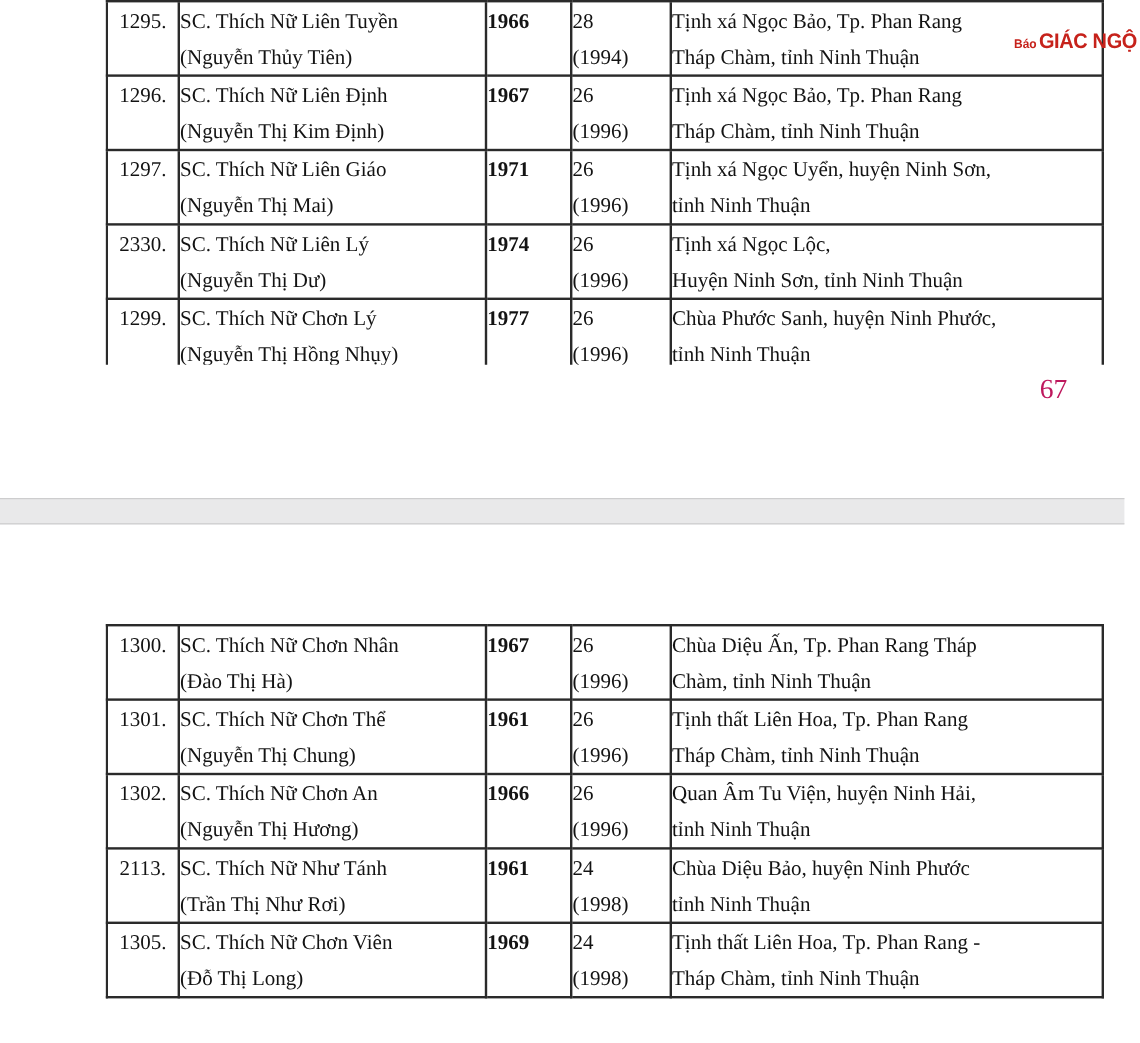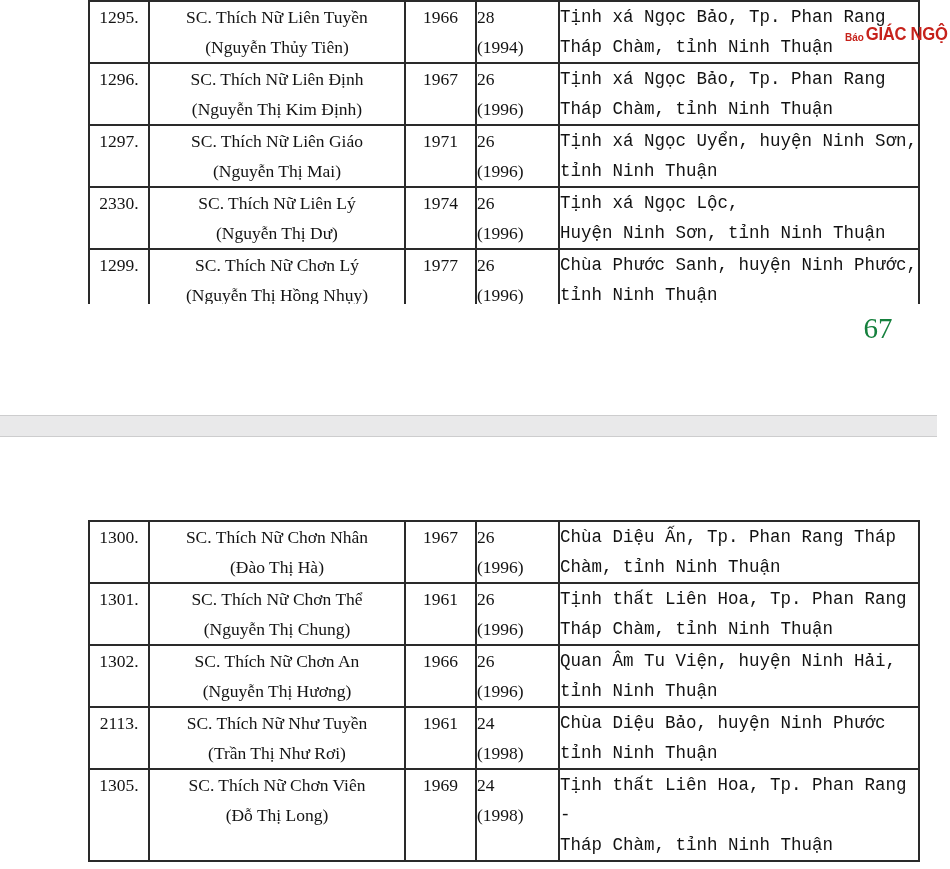--- a/index.html
+++ b/index.html
@@ -46,35 +46,35 @@
     padding: 0;
     overflow: hidden;
   }
   col.c1 { width: 60px; }
   col.c2 { width: 256px; }
   col.c3 { width: 71px; }
   col.c4 { width: 83px; }
   col.c5 { width: 360px; }
 
   td.c-no   { text-align: center; }
-  td.c-name { padding-left: 6px; white-space: pre-line; text-align: center; }
-  td.c-year { text-align: center; }
+  td.c-name { padding-left: 6px; white-space: pre-line; }
+  td.c-year { text-align: left; font-weight: bold; }
   td.c-age  { text-align: left; white-space: pre-line; }
-  td.c-addr { padding-left: 7px; padding-right: 4px; white-space: pre-line; font-family: Liberation Mono, monospace; }
+  td.c-addr { padding-left: 7px; padding-right: 4px; white-space: pre-line; }
 
   tr.cut-row td { height: 58px; border-bottom: 2px solid #2a2a2a; }
 
   
   .page-number {
     position: absolute;
     left: 858px; top: 312px;
     width: 40px;
     text-align: center;
-    font-size: 29px;
-    color: #15803d;
+    font-size: 23px;
+    color: #be185d;
     font-family: "Liberation Serif", serif;
   }
 
   
   .page-separator {
     position: absolute;
     left: 0; top: 415px;
     width: 937px; height: 22px;
     background: #e9e9ea;
     border-top: 1px solid #cdcdce;
@@ -225,21 +225,21 @@
         <td class="c-name">SC. Thích Nữ Chơn An
 (Nguyễn Thị Hương)</td>
         <td class="c-year">1966</td>
         <td class="c-age">26
 (1996)</td>
         <td class="c-addr">Quan Âm Tu Viện, huyện Ninh Hải,
 tỉnh Ninh Thuận</td>
       </tr>
       <tr>
         <td class="c-no">2113.</td>
-        <td class="c-name">SC. Thích Nữ Như Tuyền
+        <td class="c-name">SC. Thích Nữ Như Tánh
 (Trần Thị Như Rơi)</td>
         <td class="c-year">1961</td>
         <td class="c-age">24
 (1998)</td>
         <td class="c-addr">Chùa Diệu Bảo, huyện Ninh Phước
 tỉnh Ninh Thuận</td>
       </tr>
       <tr>
         <td class="c-no">1305.</td>
         <td class="c-name">SC. Thích Nữ Chơn Viên

